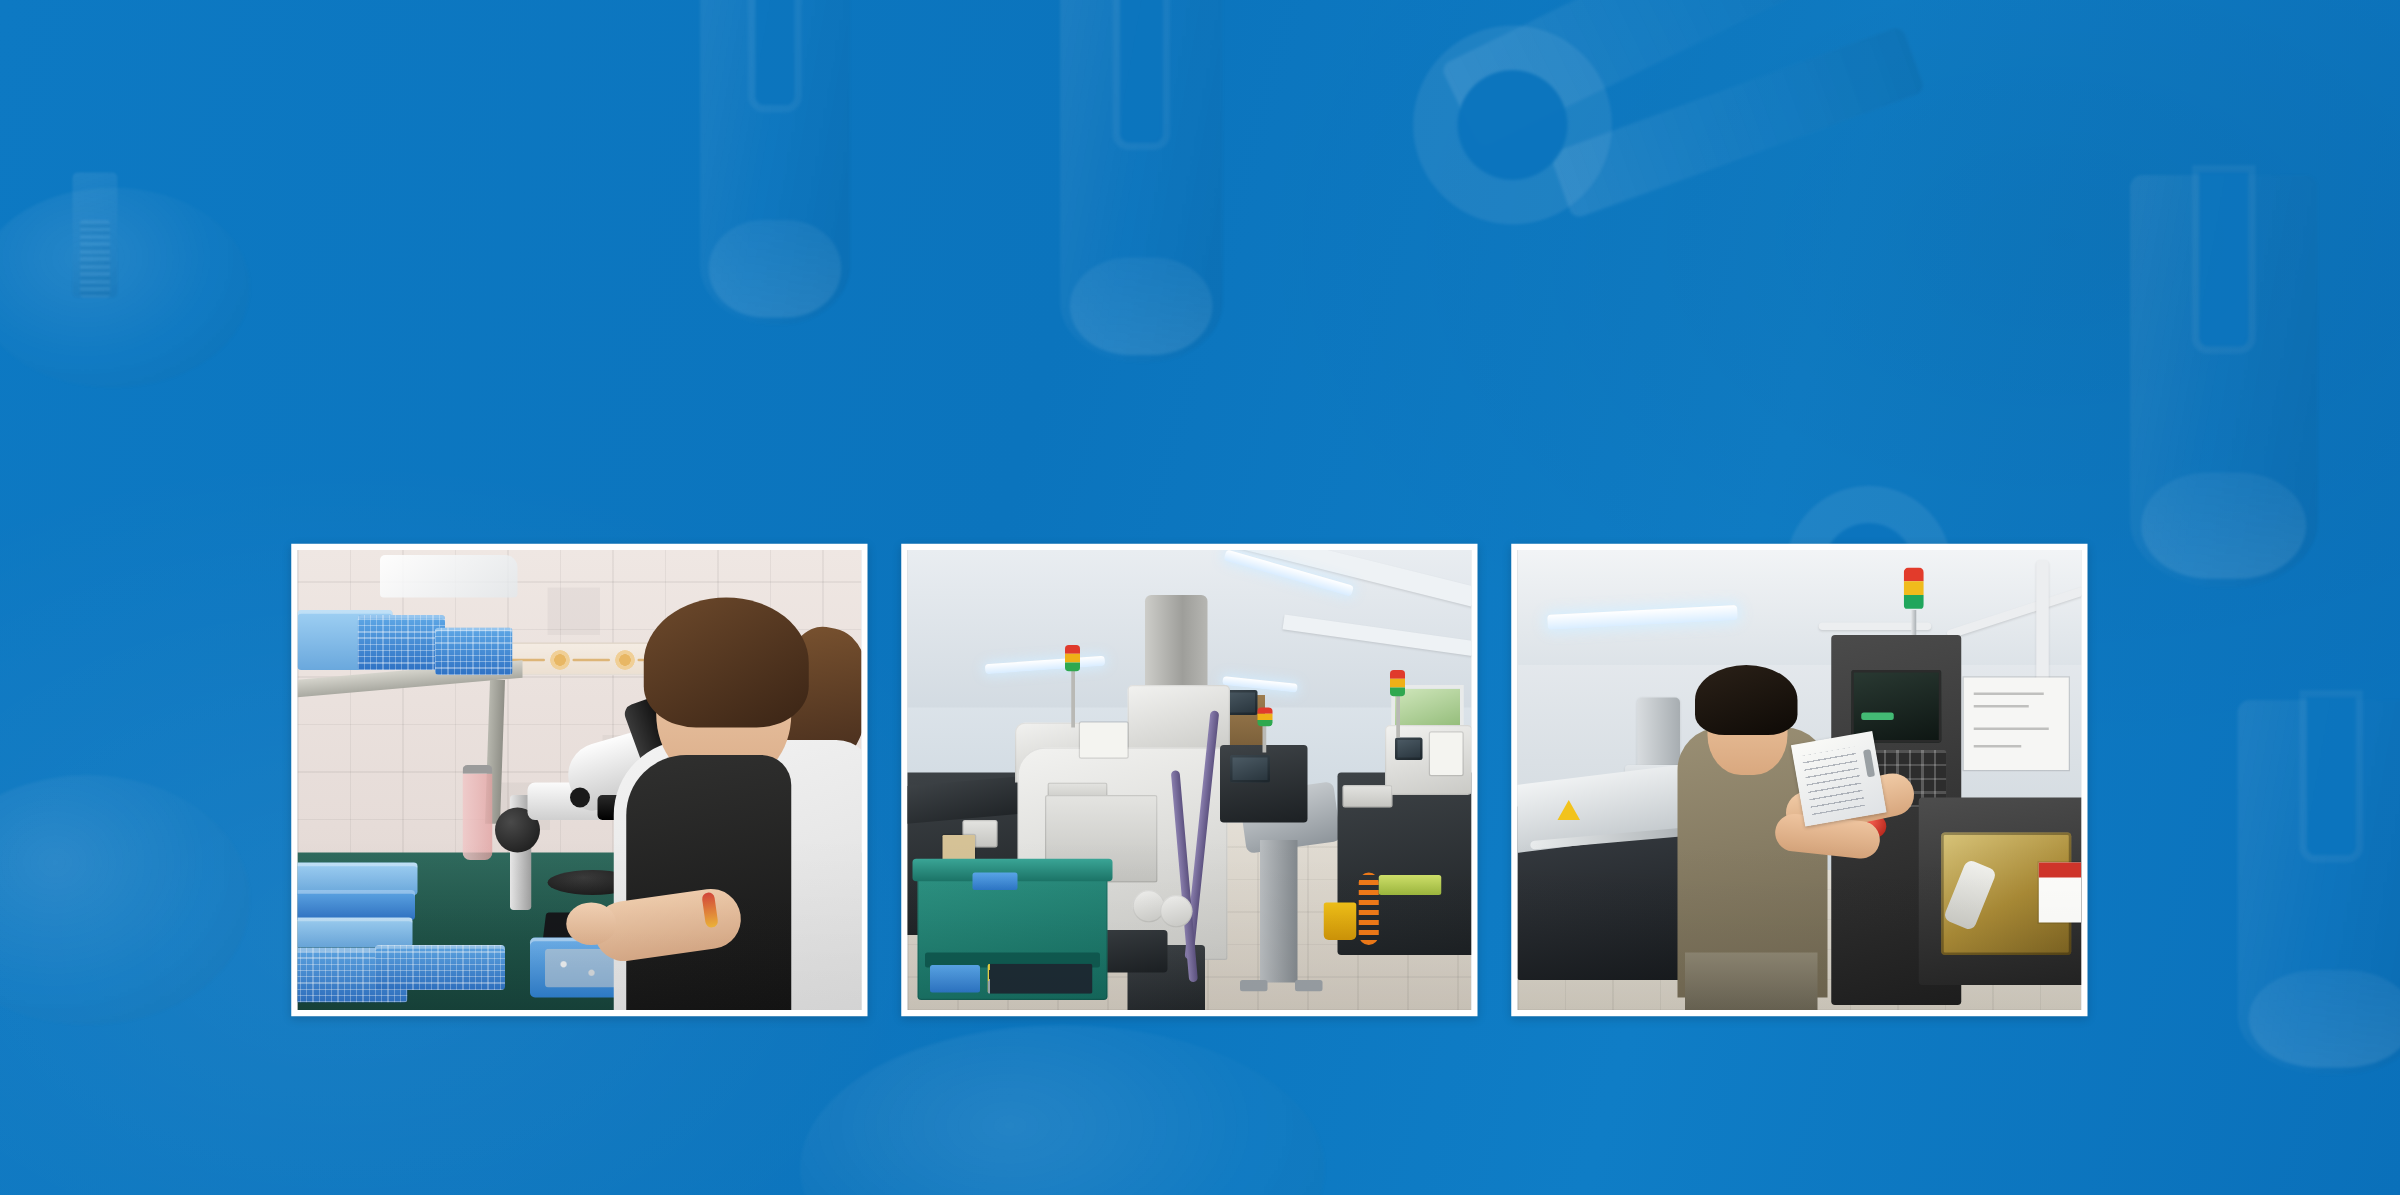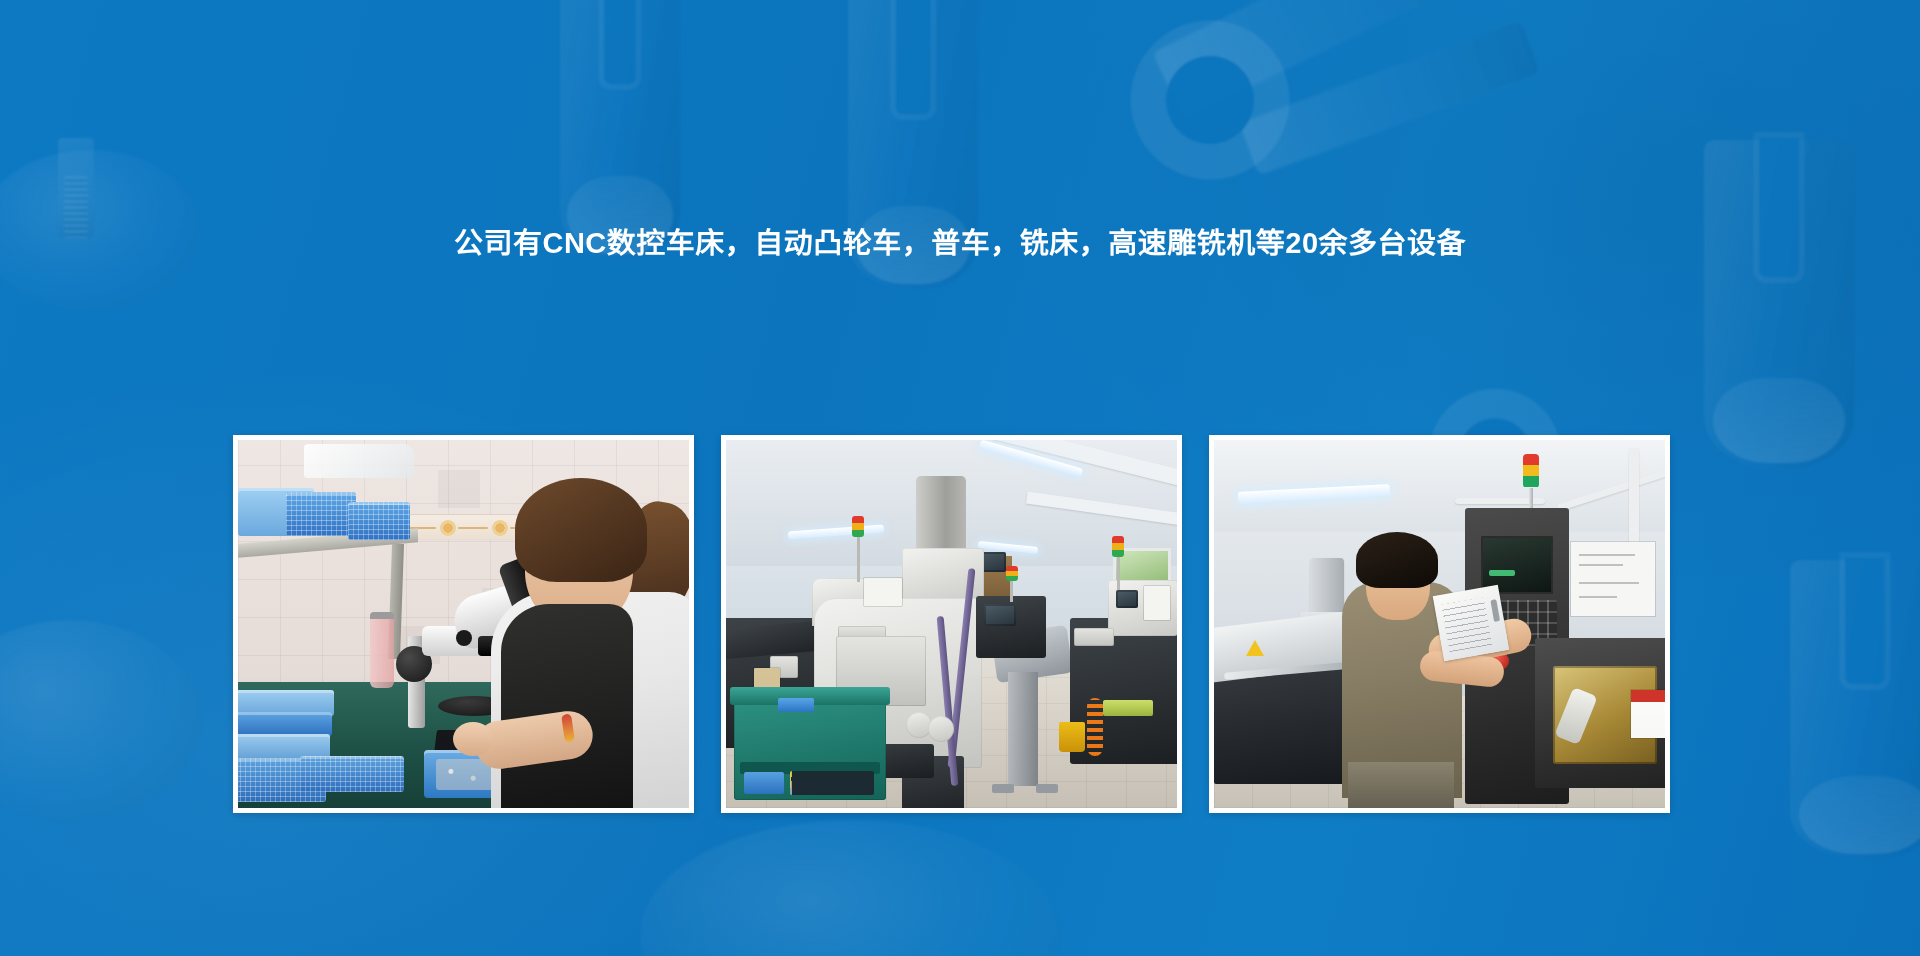--- a/index.html
+++ b/index.html
@@ -650,21 +650,20 @@
 
     <div class="part cyl" style="left:1790px; top:560px; width:150px; height:300px;">
       <div class="slot"></div>
         <div class="cap"></div>
     </div>
     <div class="part disc" style="left:-60px; top:620px; width:260px; height:200px;"></div>
     <div class="part disc" style="left:640px; top:820px; width:420px; height:230px;"></div>
   </div>
 
   <div class="copy">
-    <div class="subline">公司有CNC数控车床，自动凸轮车，普车，铣床，高速雕铣机等20余多台设备</div>
   </div>
 
   <div class="gallery">
 
     <div class="shot">
       <div class="shot-inner p1">
         <div class="wall"></div>
         <div class="p1 tilepatch" style="left:200px; top:30px; width:42px; height:38px;"></div>
         <div class="p1 tilepatch" style="left:286px; top:110px; width:42px; height:38px;"></div>
         <div class="p1 tilepatch" style="left:160px; top:186px; width:42px; height:38px;"></div>

